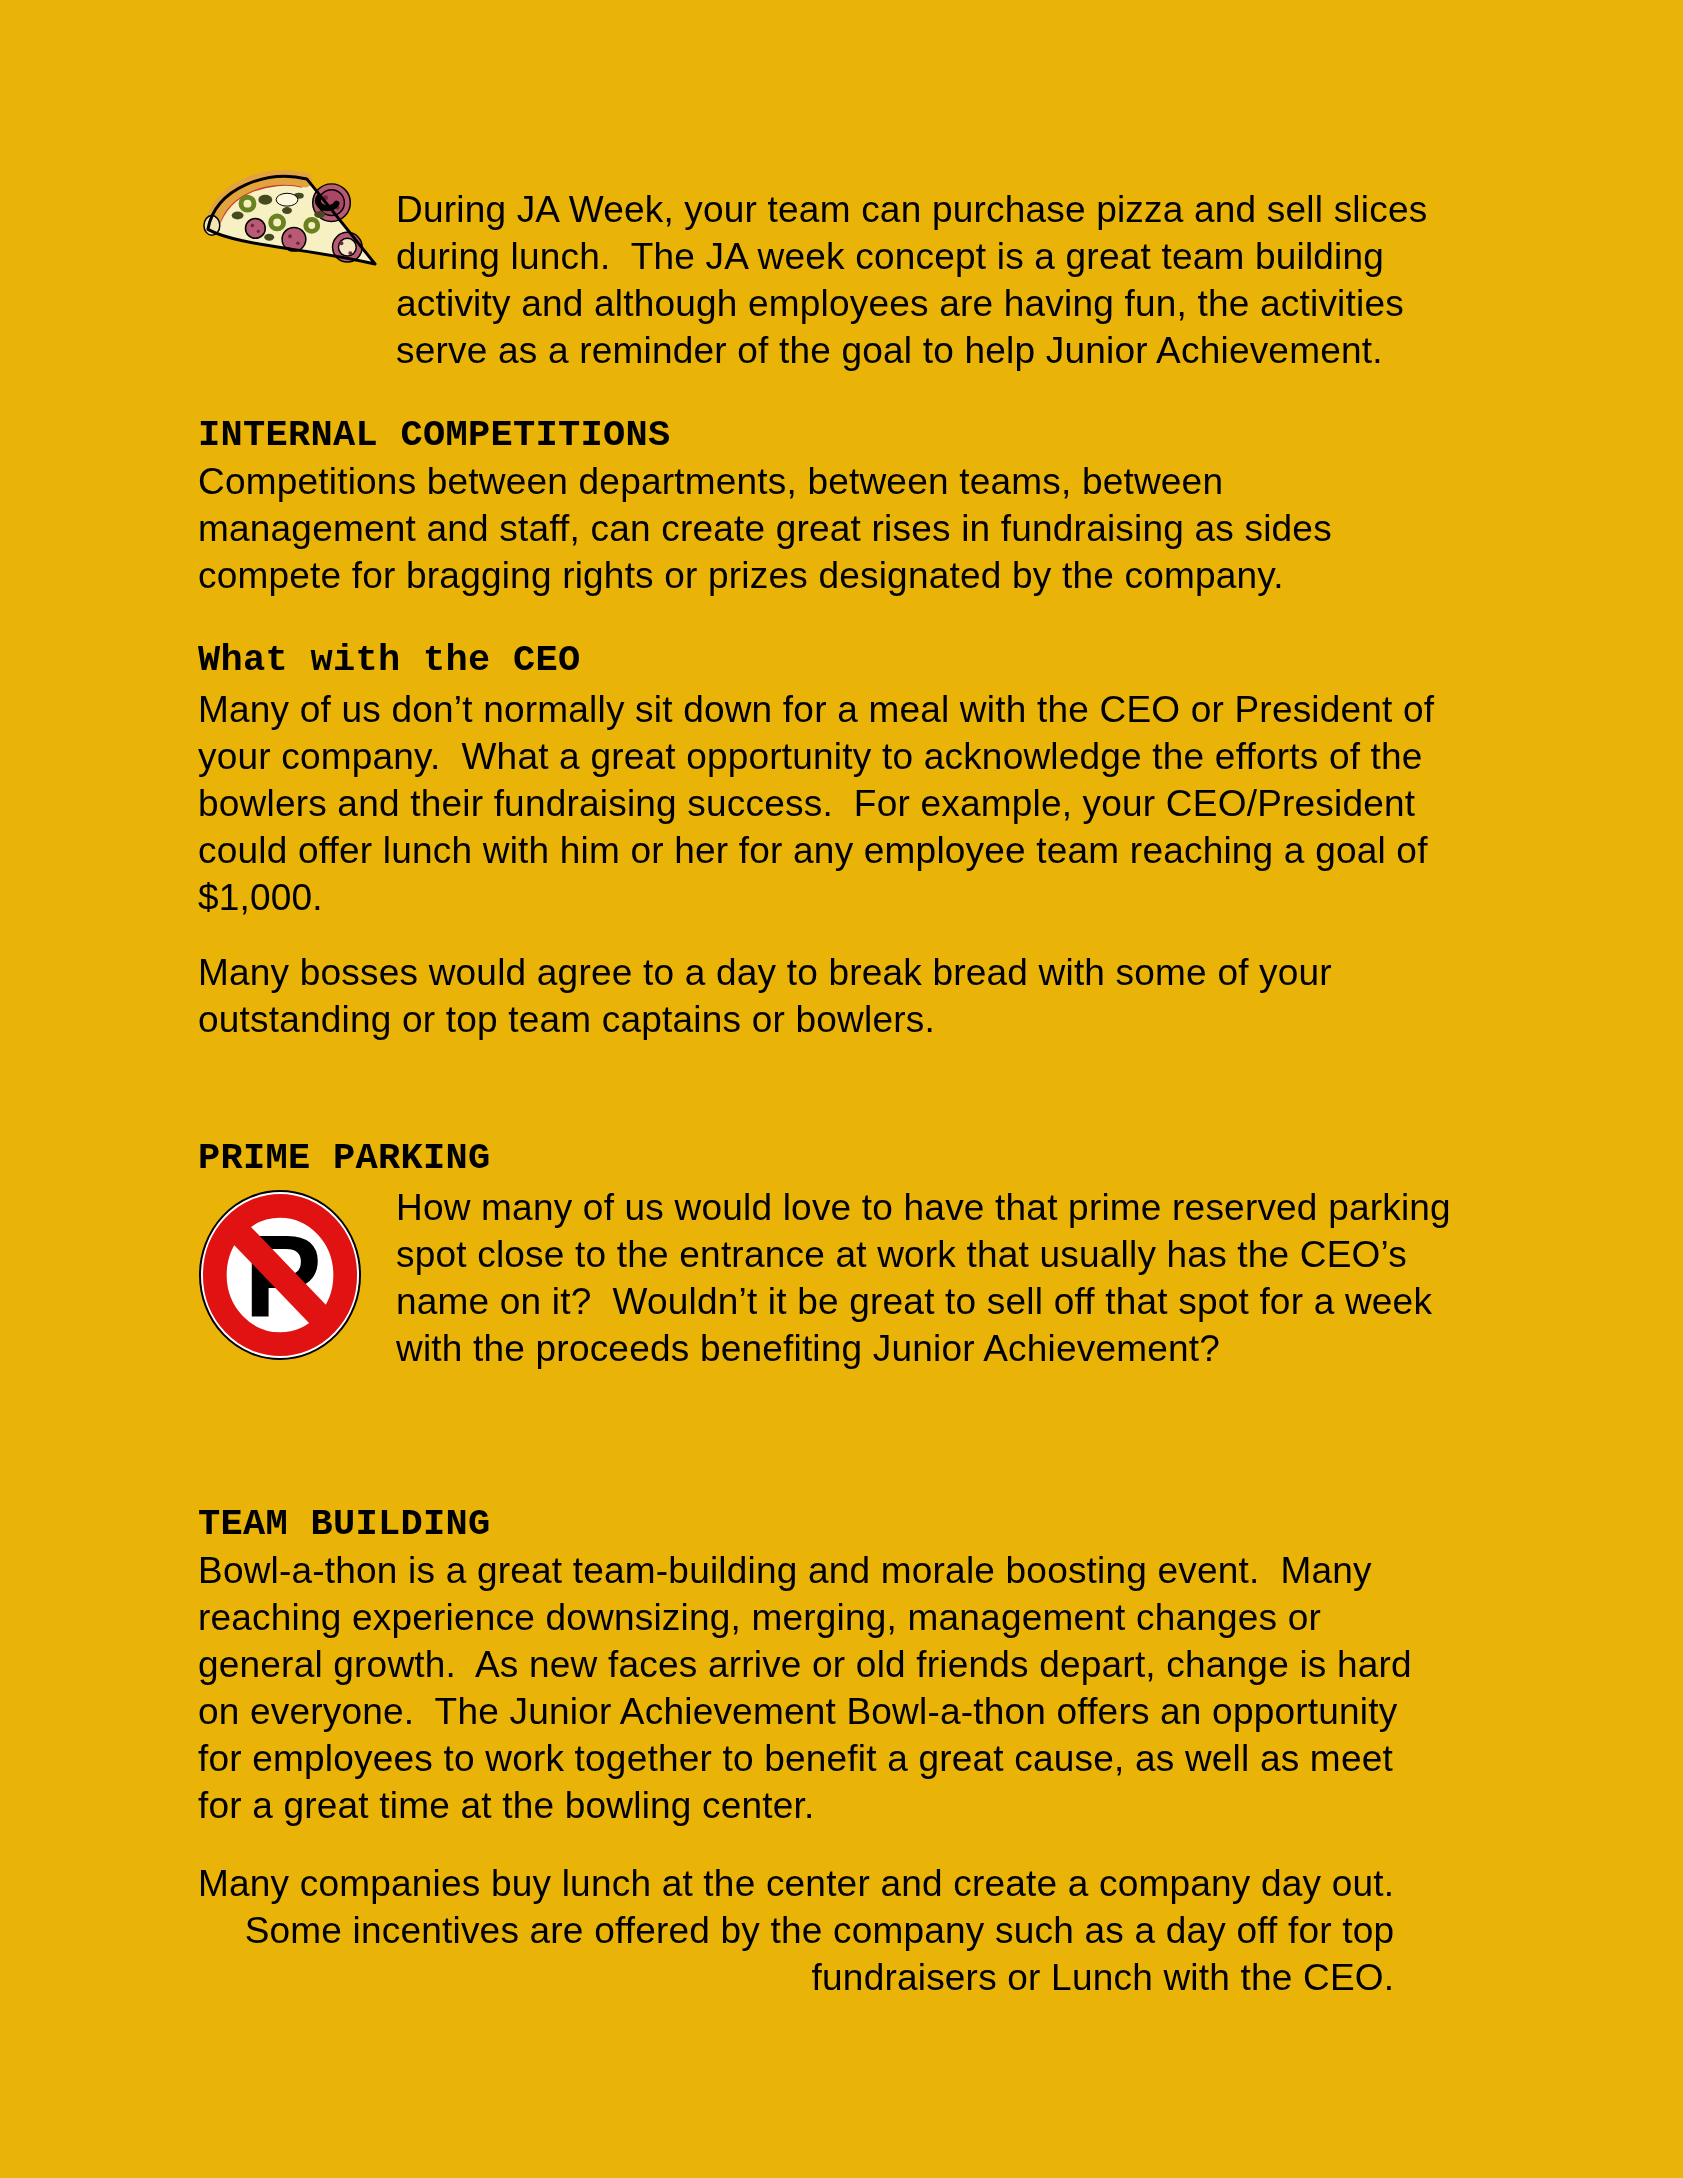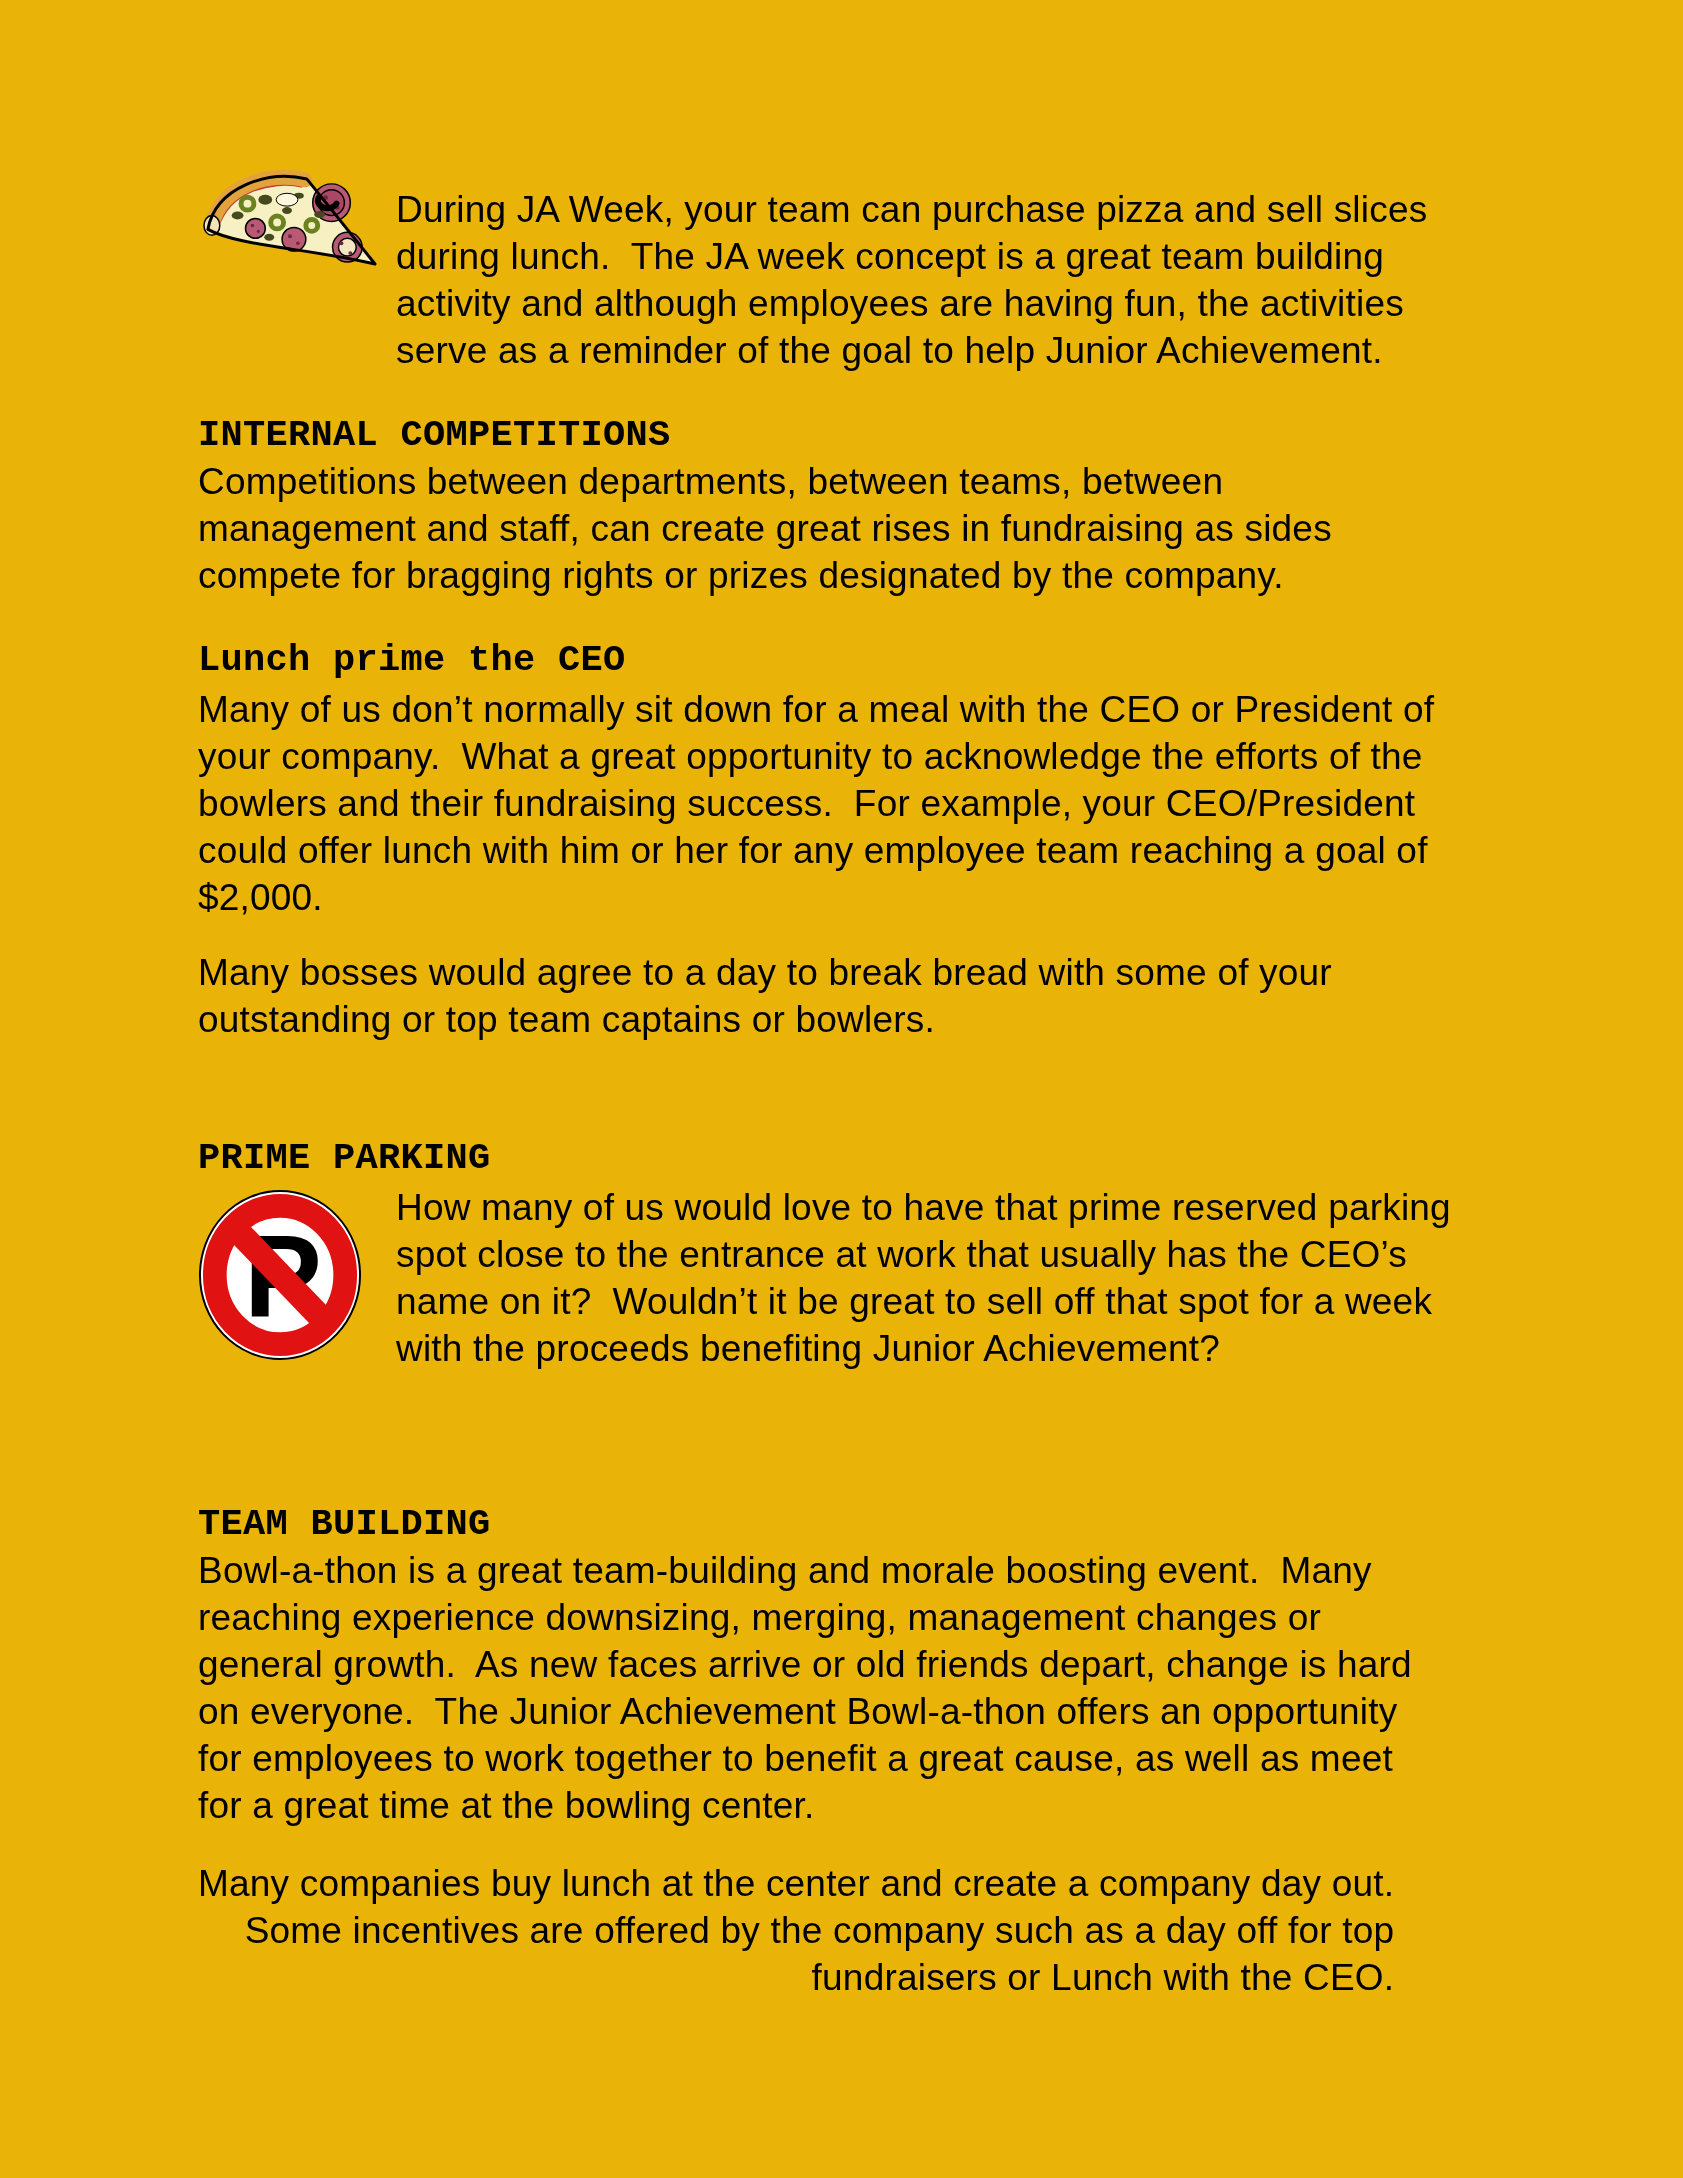--- a/index.html
+++ b/index.html
@@ -99,27 +99,27 @@
     <div class="line">serve as a reminder of the goal to help Junior Achievement.</div>
   </div>
 
   <div class="block heading" style="left:198px;top:412px;">INTERNAL COMPETITIONS</div>
   <div class="block para" style="left:198px;top:458px;">
     <div class="line">Competitions between departments, between teams, between</div>
     <div class="line">management and staff, can create great rises in fundraising as sides</div>
     <div class="line">compete for bragging rights or prizes designated by the company.</div>
   </div>
 
-  <div class="block heading" style="left:198px;top:637px;">Lunch prime the CEO</div>
+  <div class="block heading" style="left:198px;top:637px;">What with the CEO</div>
   <div class="block para" style="left:198px;top:686px;">
     <div class="line">Many of us don’t normally sit down for a meal with the CEO or President of</div>
     <div class="line">your company.  What a great opportunity to acknowledge the efforts of the</div>
     <div class="line">bowlers and their fundraising success.  For example, your CEO/President</div>
     <div class="line">could offer lunch with him or her for any employee team reaching a goal of</div>
-    <div class="line">$2,000.</div>
+    <div class="line">$1,000.</div>
   </div>
 
   <div class="block para" style="left:198px;top:949px;">
     <div class="line">Many bosses would agree to a day to break bread with some of your</div>
     <div class="line">outstanding or top team captains or bowlers.</div>
   </div>
 
   <div class="block heading" style="left:198px;top:1135px;">PRIME PARKING</div>
 
   <div class="img-wrap" style="left:198px;top:1190px;width:165px;height:171px;">

